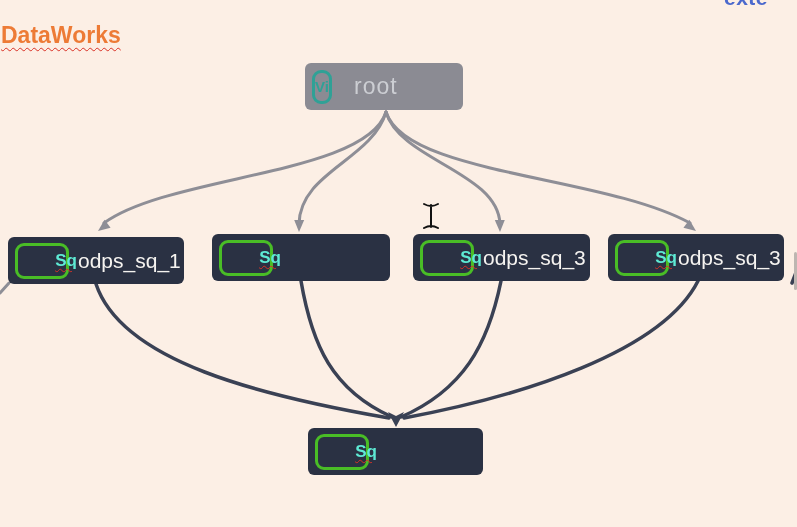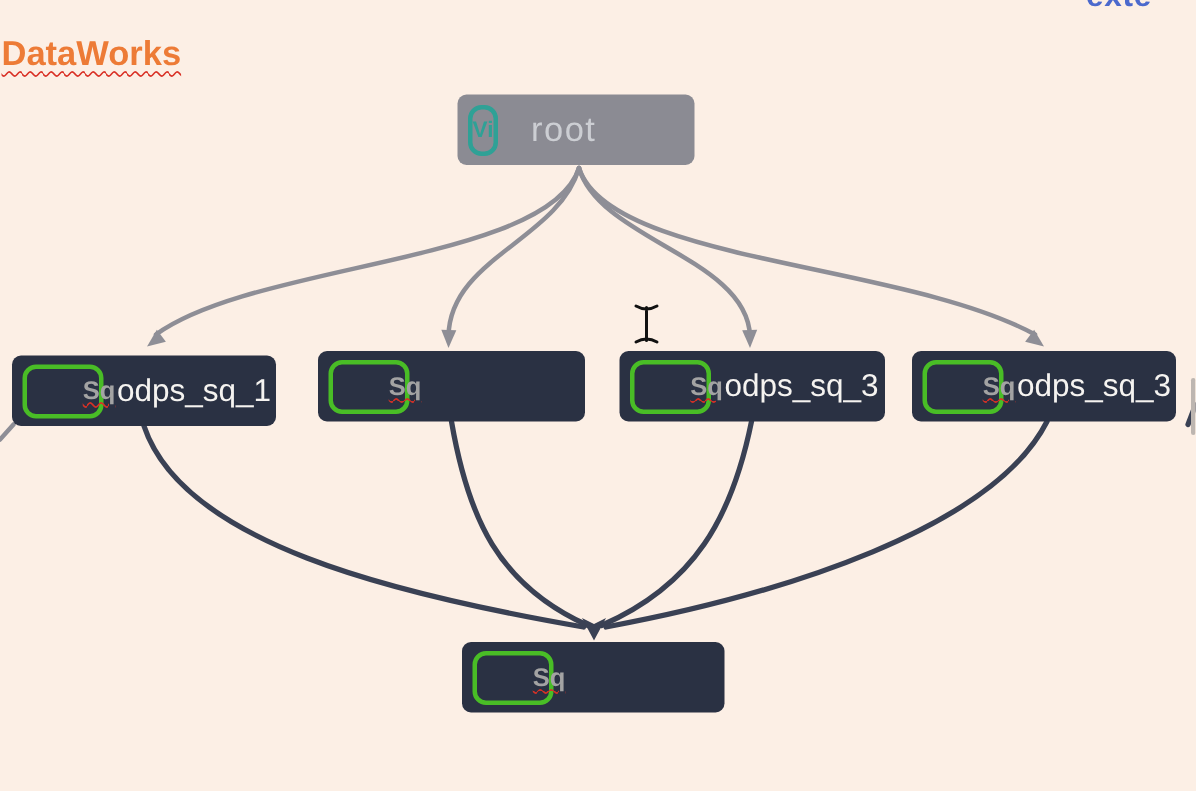--- a/index.html
+++ b/index.html
@@ -36,21 +36,21 @@
   }
   .node.dark { background:#2a3143; }
   .node.gray { background:#8b8b93; }
 
   .node-icon {
     display:flex; align-items:center; justify-content:center;
     font-weight:bold; flex:0 0 auto;
   }
   .sq-icon {
     width:36px; height:36px; border:3px solid #49bd26; border-radius:9px;
-    color:#a3a3a3; font-size:17px;padding-left:48px;
+    color:#5eead4; font-size:17px;padding-left:48px;
   }
   .vi-icon {
     width:20px; height:34px; border:3px solid #2fa196; border-radius:9px;
     color:#2fa196; font-size:15px;
   }
   .squiggle {
     text-decoration:underline; text-decoration-style:wavy;
     text-decoration-color:#d93025; text-decoration-thickness:1px;
     text-underline-offset:2px;
   }

